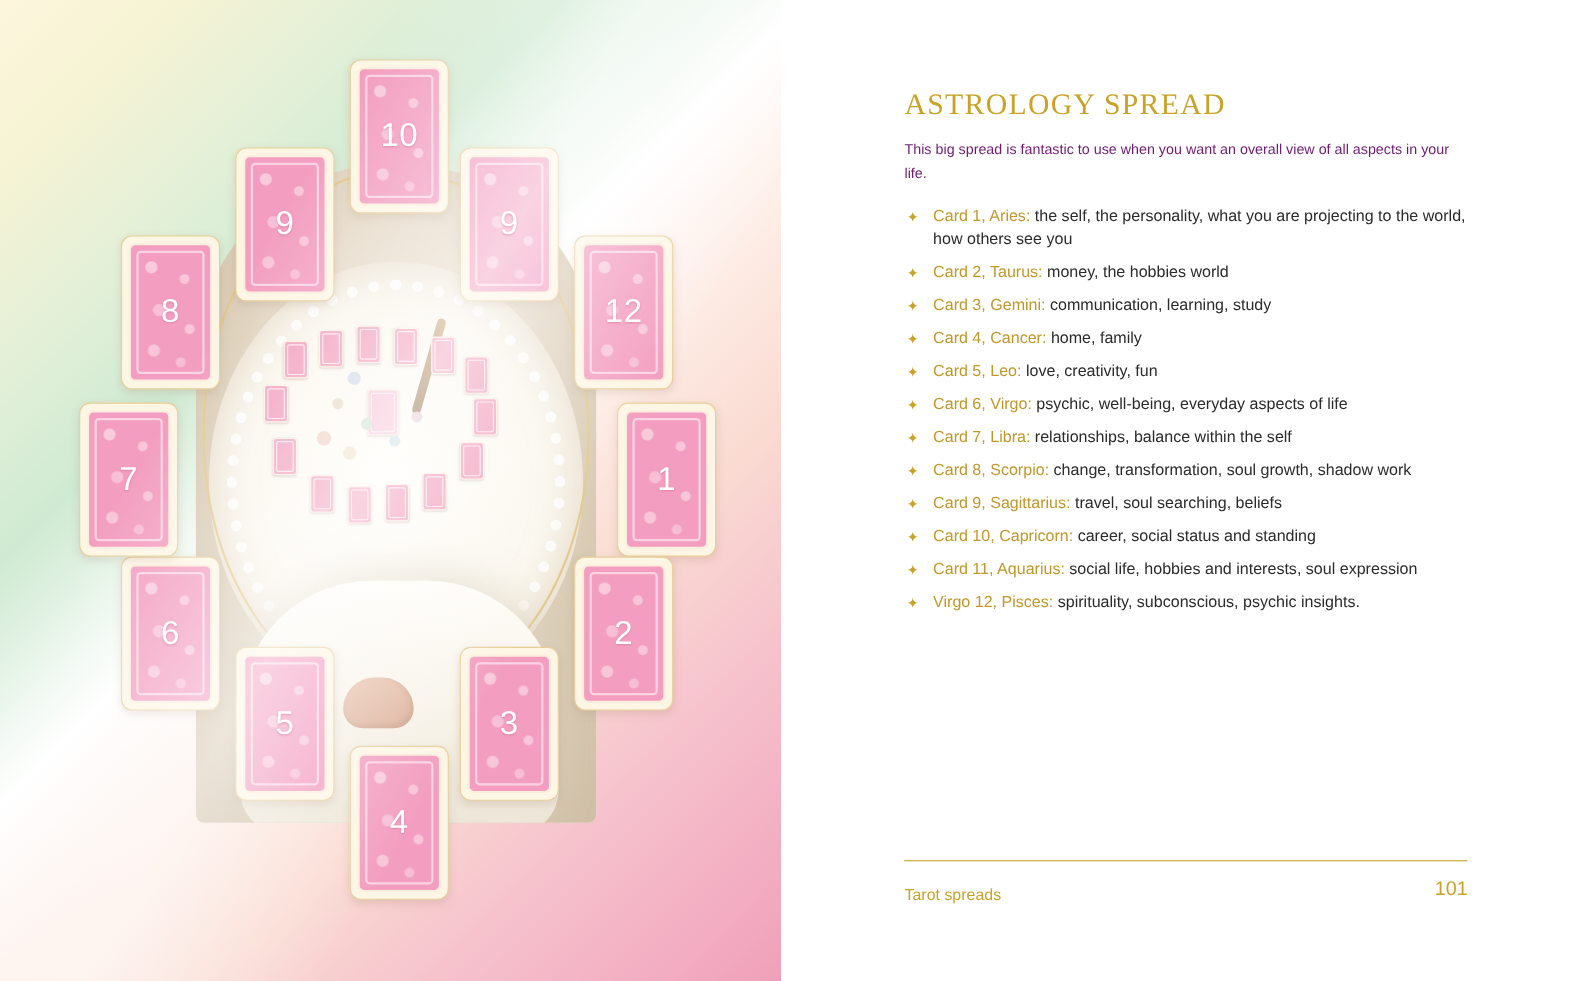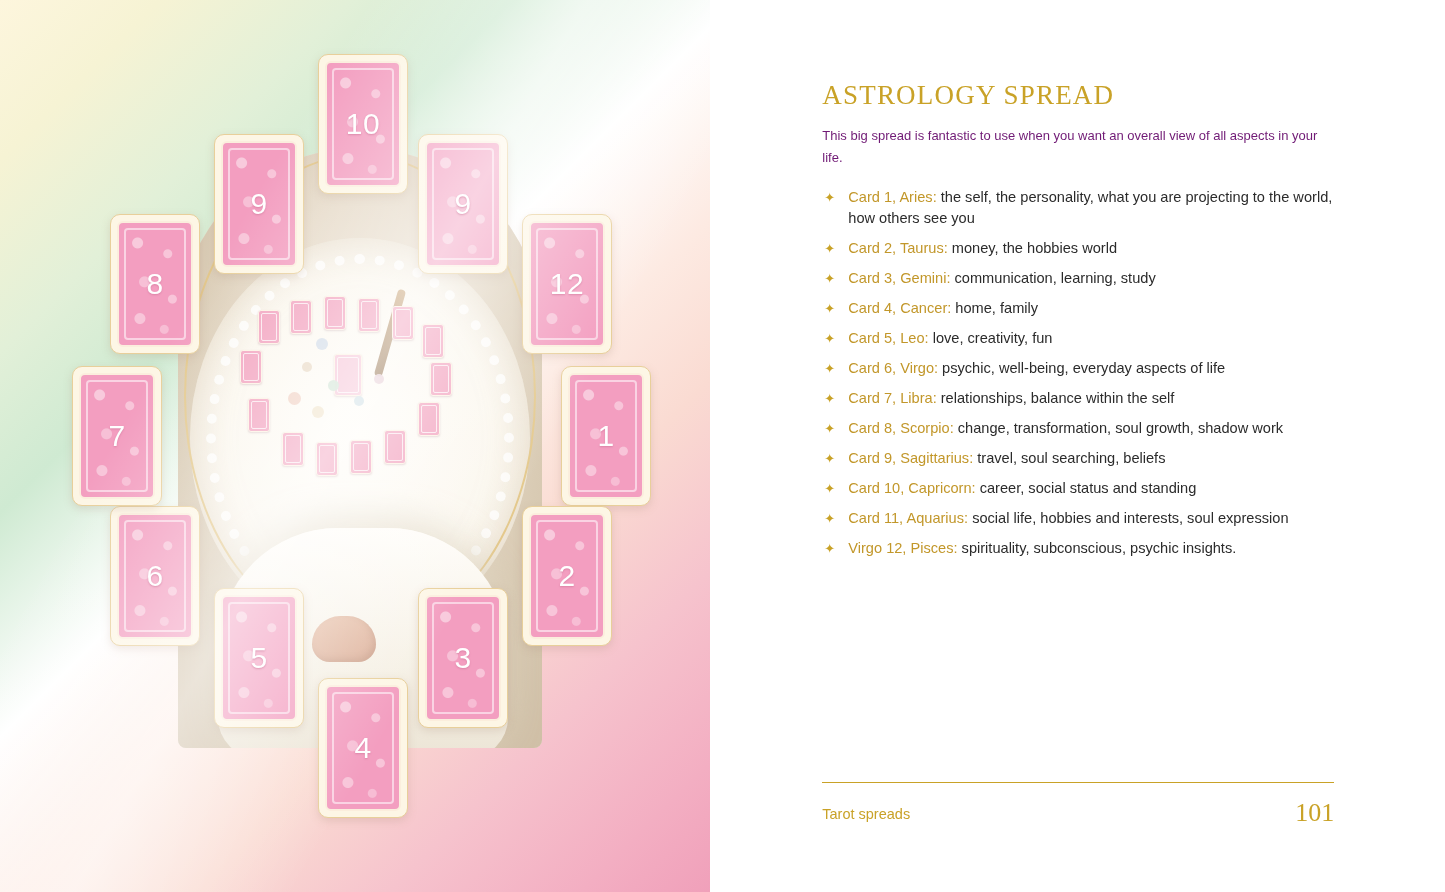--- a/index.html
+++ b/index.html
@@ -231,22 +231,22 @@
     color: #c9a227;
     font-size: 14.5px;
   }
   .footer-page {
     position: absolute;
     left: 112px;
     top: 798px;
     width: 512px;
     text-align: right;
     color: #c9a227;
-    font-family: Liberation Serif, serif;
-    font-size: 26px;
+    font-family: Liberation Sans, sans-serif;
+    font-size: 18px;
   }
 </style>
 </head>
 <body>
 
 <div id="page">
 
   <div id="left-page">
 
     <div class="photo">

